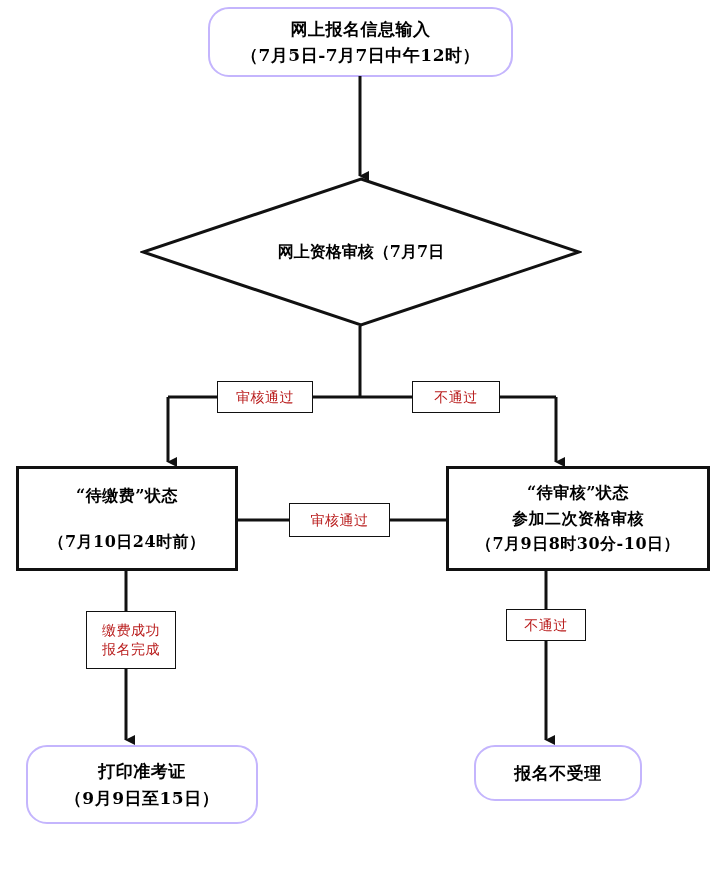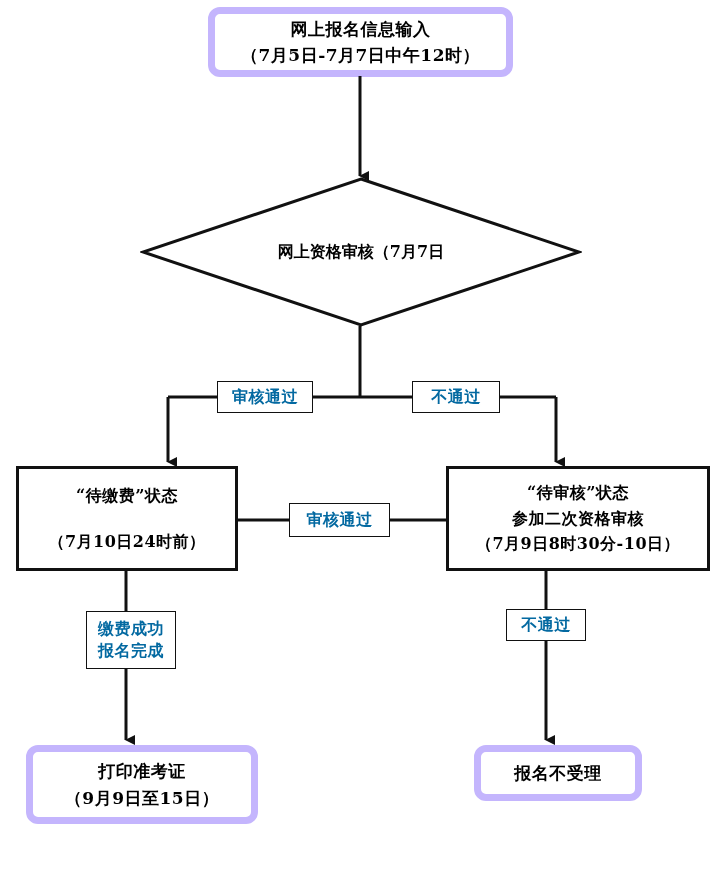--- a/index.html
+++ b/index.html
@@ -34,22 +34,22 @@
     font-family: "DejaVu Serif", "Liberation Serif", serif;
   }
   .node .line {
     display: block;
     white-space: nowrap;
     letter-spacing: 0.5px;
   }
 
   
   .terminator {
-    border: 7px solid #c4b5fd;
-    border-radius: 12px;
+    border: 2px solid #c4b5fd;
+    border-radius: 21px;
     font-size: 17px;
     line-height: 1.55;
     font-weight: bold;
   }
 
   
   .process {
     border: 3px solid #111111;
     font-size: 16px;
     line-height: 1.62;
@@ -60,26 +60,26 @@
   .edge-label {
     position: absolute;
     box-sizing: border-box;
     background: #ffffff;
     border: 1.5px solid #111111;
     display: flex;
     flex-direction: column;
     align-items: center;
     justify-content: center;
     text-align: center;
-    font-size: 16px;
+    font-size: 14px;
     line-height: 1.35;
-    font-weight: bold;
+    font-weight: normal;
     letter-spacing: 0.5px;
     z-index: 6;
-    color: #0369a1;
+    color: #b91c1c;
   }
 
   
   .decision-wrap {
     position: absolute;
     z-index: 2;
   }
   .decision-wrap svg {
     position: absolute;
     left: 0; top: 0;

